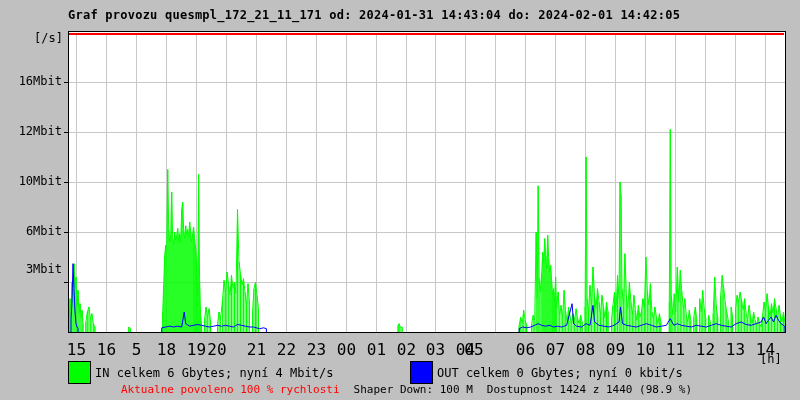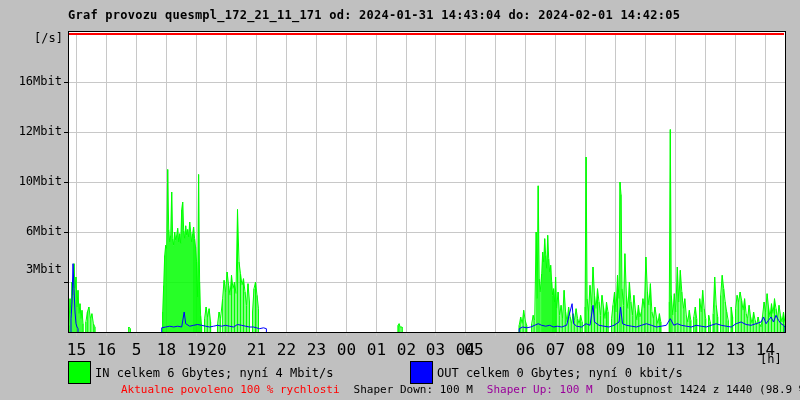--- a/index.html
+++ b/index.html
@@ -133,15 +133,14 @@
 <div id="unit-x" class="abs">[h]</div>
 
 <div id="legend-in-swatch" class="abs swatch" style="left: 68px; background: rgb(0, 255, 0);"></div>
 <div id="legend-in-label" class="abs">IN celkem 6 Gbytes; nyní 4 Mbit/s</div>
 <div id="legend-out-swatch" class="abs swatch" style="left: 410px; background: rgb(0, 0, 255);"></div>
 <div id="legend-out-label" class="abs">OUT celkem 0 Gbytes; nyní 0 kbit/s</div>
 
 <div id="status-row" class="abs">
   <span style="color: rgb(255, 0, 0);">Aktualne povoleno 100 % rychlosti</span>
   <span style="color: rgb(0, 0, 0);">Shaper Down: 100 M</span>
-  <span style="color: rgb(153, 0, 153);">Shaper Up: 100 M</span>
   <span style="color: rgb(0, 0, 0);">Dostupnost 1424 z 1440 (98.9 %)</span>
 </div>
 
 </body></html>

